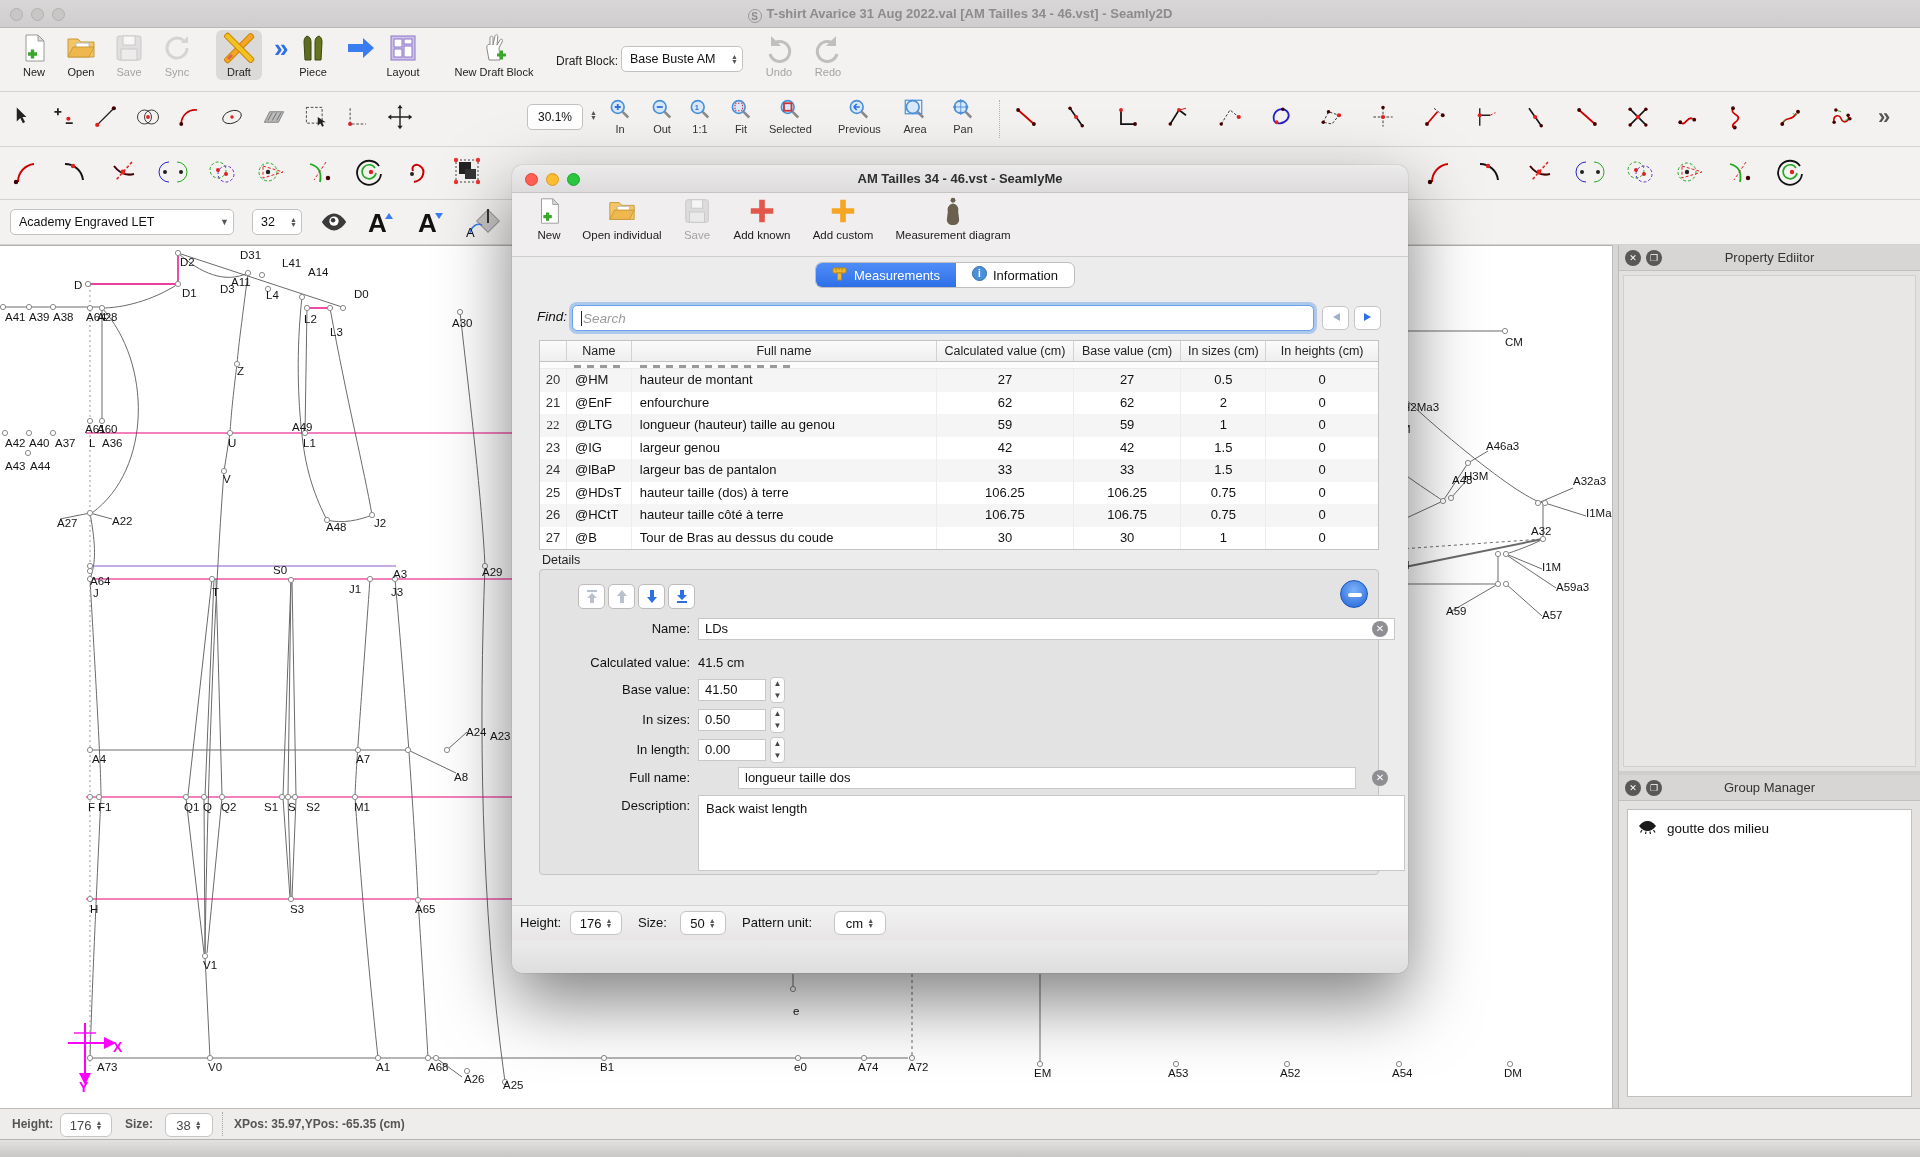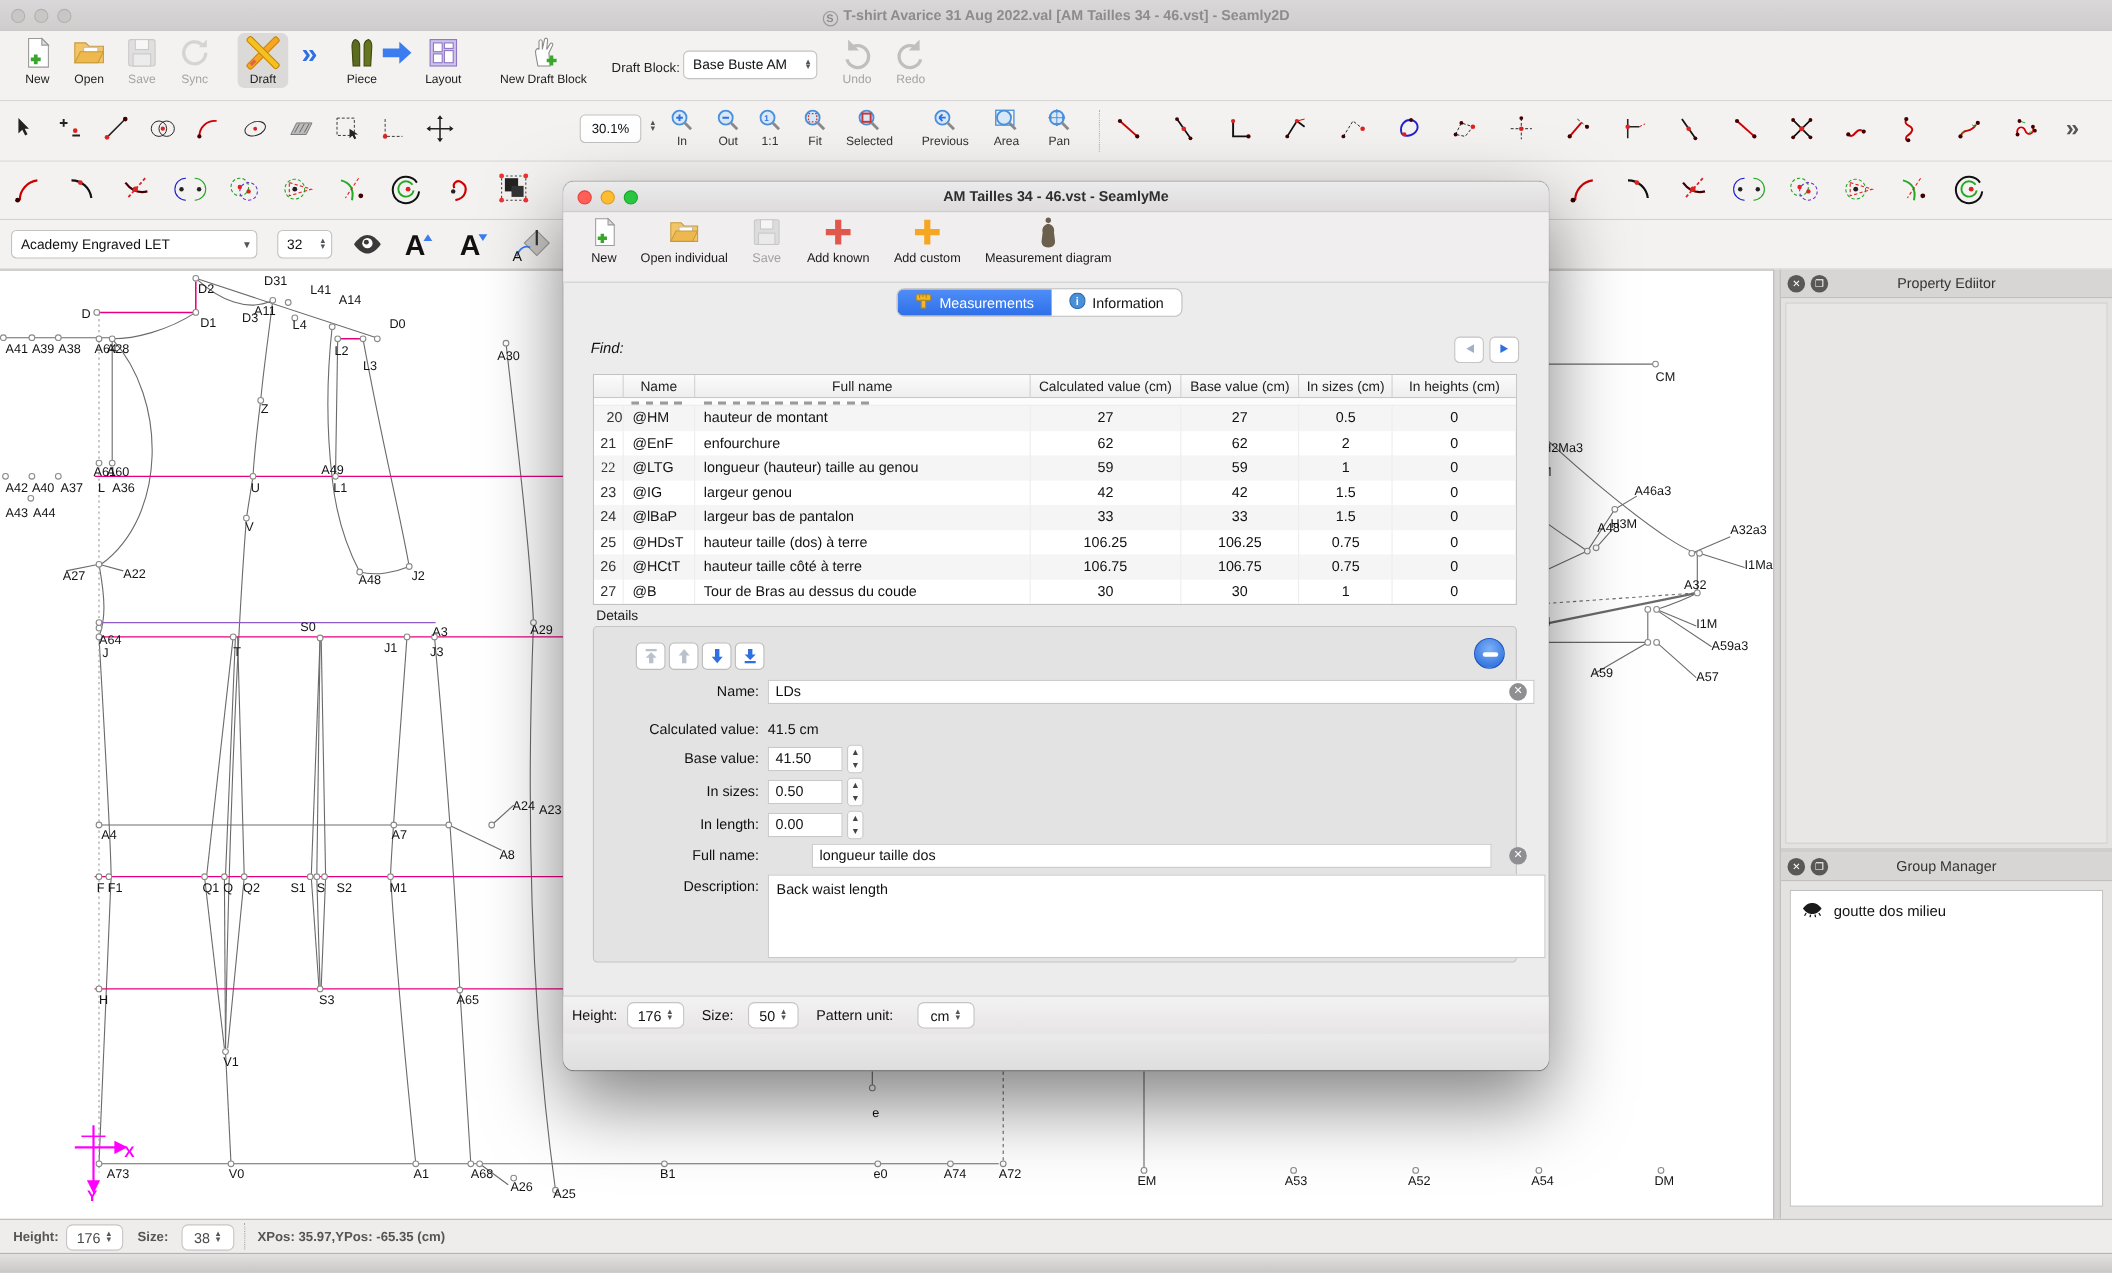--- a/index.html
+++ b/index.html
@@ -165,21 +165,21 @@
               <path d="M5 27l4-4" stroke="#d64" stroke-width="3"></path>
             </g>
           </svg></span>
         <span class="lb">Draft</span>
       </div>
       <div class="tbtn" style="left: 272px; width: 30px;">
         <span class="ic"><svg viewBox="0 0 32 32" width="100%" height="100%">
             <text x="2" y="25" font-size="26" font-weight="bold" fill="#2f6fe4">»</text>
           </svg></span>
       </div>
-      <div class="tbtn" style="left: 308px; width: 42px;">
+      <div class="tbtn" style="left: 292px; width: 42px;">
         <span class="ic"><svg viewBox="0 0 32 32" width="100%" height="100%">
             <path d="M10 4c3 1 4 3 4 6v18H8L7 10c0-3 1-5 3-6z" fill="#5b6b1f" stroke="#3c470f"></path>
             <path d="M22 4c-3 1-4 3-4 6v18h6l1-18c0-3-1-5-3-6z" fill="#66761f" stroke="#3c470f"></path>
           </svg></span>
         <span class="lb">Piece</span>
       </div>
       <div class="tbtn" style="left: 344px; width: 34px;">
         <span class="ic"><svg viewBox="0 0 32 32" width="100%" height="100%">
             <path d="M3 12h15V6l11 10-11 10v-6H3z" fill="#3b7cf0"></path>
           </svg></span>
@@ -919,20 +919,24 @@
         <span><svg width="15" height="15" viewBox="0 0 15 15">
               <circle cx="7.5" cy="7.5" r="7" fill="#4a90d9" stroke="#2f6cab"></circle>
               <text x="6" y="11" font-size="10" font-weight="bold" fill="#fff">i</text>
             </svg></span>
         <span>Information</span>
       </div>
     </div>
 
     <div class="findrow">
       <span class="flabel">Find:</span>
+      <div class="search">
+          <span class="caret"></span>
+          <span>Search</span>
+        </div>
       <div class="navbtn" style="left:810px;"><svg width="12" height="10" viewBox="0 0 12 10">
             <path d="M10 1L3 5l7 4z" fill="#9fb0c8"></path>
           </svg></div>
       <div class="navbtn" style="left:842px;"><svg width="12" height="10" viewBox="0 0 12 10">
             <path d="M2 1l7 4-7 4z" fill="#2f6fe4"></path>
           </svg></div>
     </div>
 
     <div class="mtable">
       <div class="thead" id="mt-head">
@@ -943,21 +947,21 @@
           <div class="th" style="width: 108px;">Base value (cm)</div>
           <div class="th" style="width: 85px;">In sizes (cm)</div>
           <div class="th" style="width: 112px;">In heights (cm)</div>
         </div>
       <div class="partial">
           <span class="sm" style="left:34px;width:52px;"></span>
           <span class="sm" style="left:100px;width:150px;"></span>
         </div>
       <div id="mt-body">
           <div class="trow">
-            <div class="td num" style="width: 27px; text-align: right;">20</div>
+            <div class="td num" style="width: 27px;">20</div>
             <div class="td lft" style="width: 65px;">@HM</div>
             <div class="td lft" style="width: 306px;">hauteur de montant</div>
             <div class="td ctr" style="width: 137px;">27</div>
             <div class="td ctr" style="width: 108px;">27</div>
             <div class="td ctr" style="width: 85px;">0.5</div>
             <div class="td ctr" style="width: 112px;">0</div>
           </div>
           <div class="trow">
             <div class="td num" style="width: 27px;">21</div>
             <div class="td lft" style="width: 65px;">@EnF</div>

